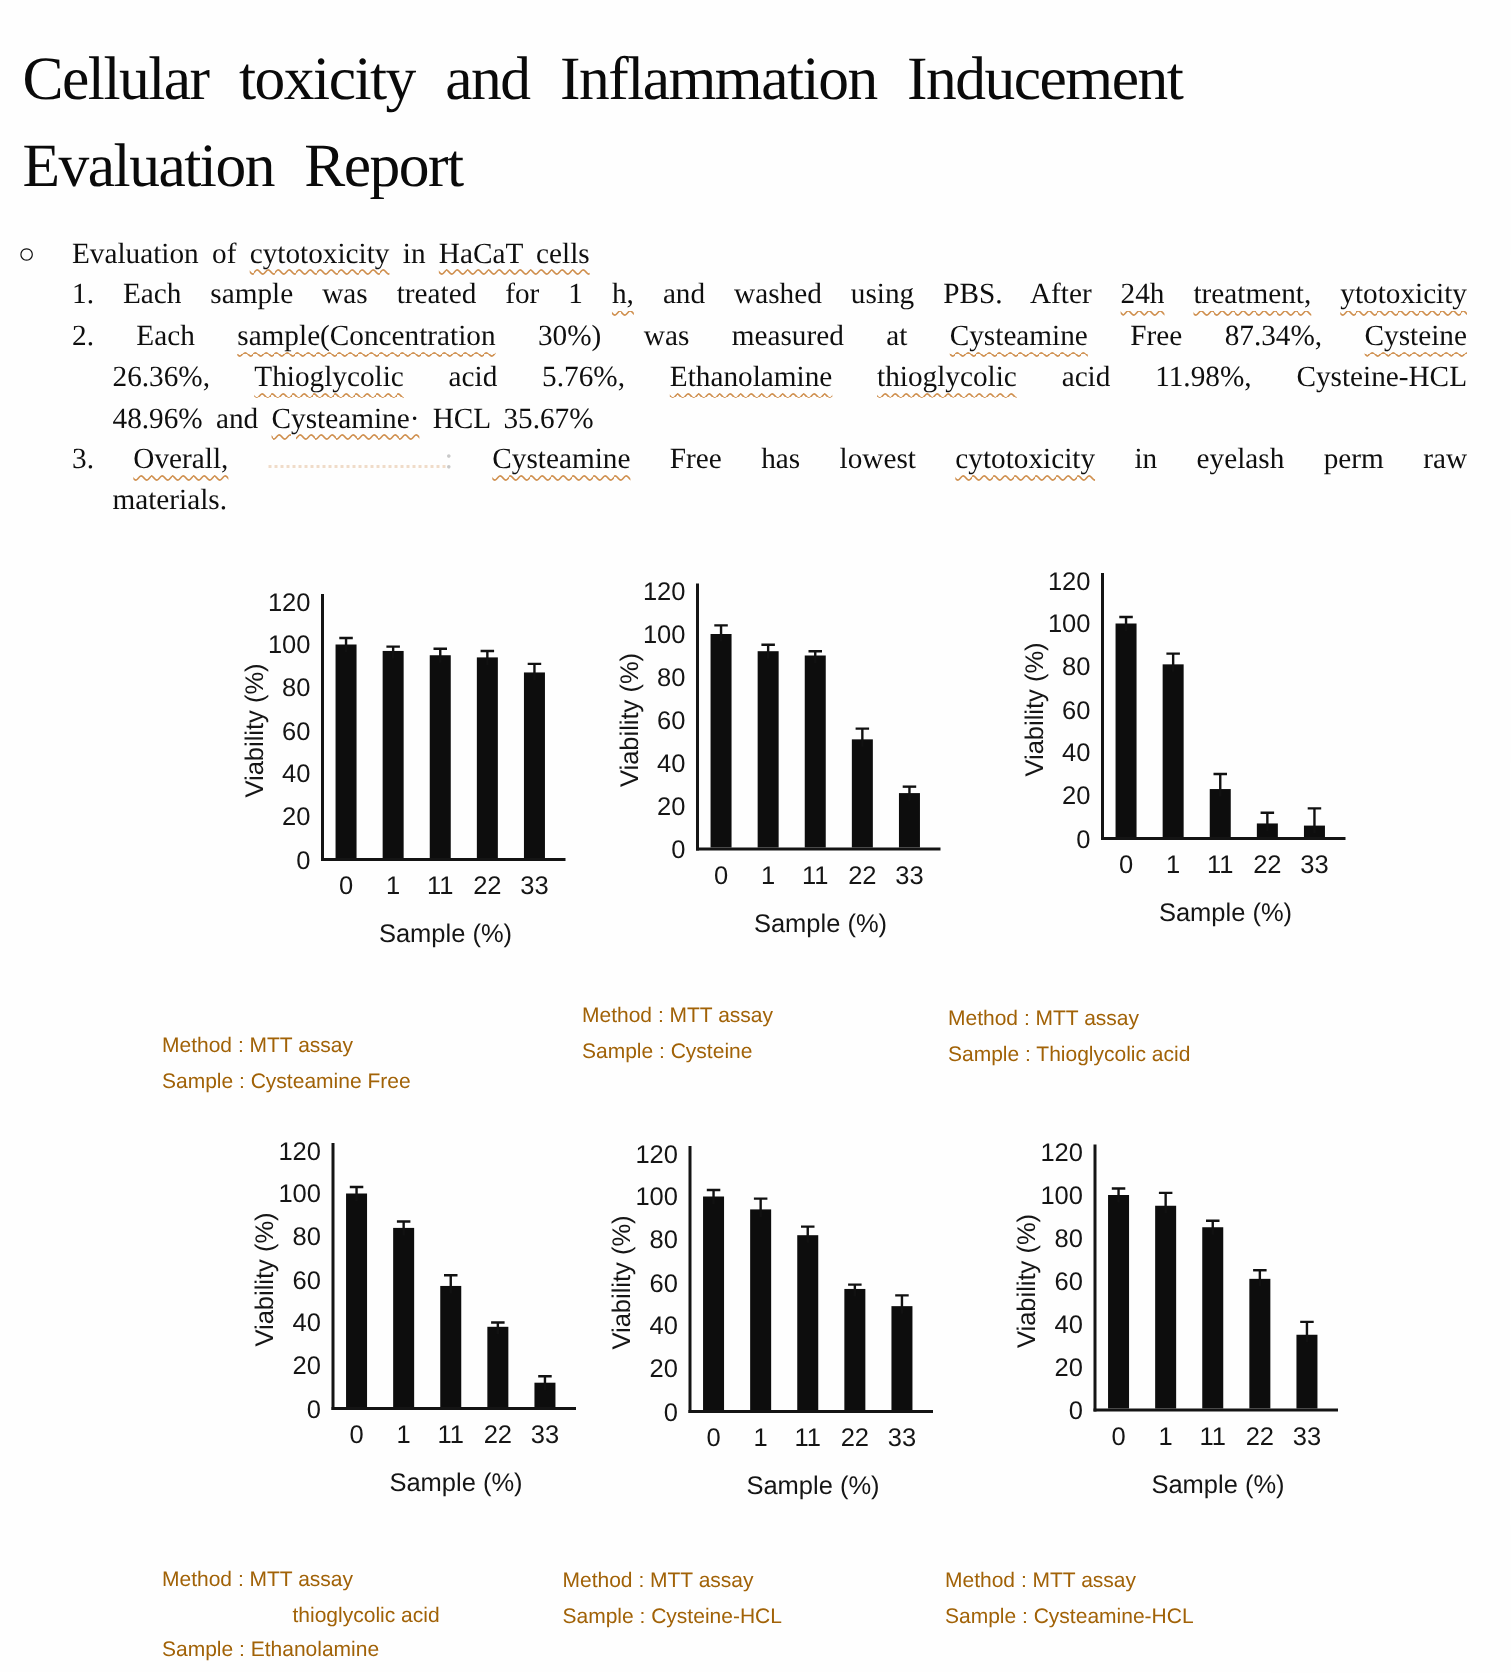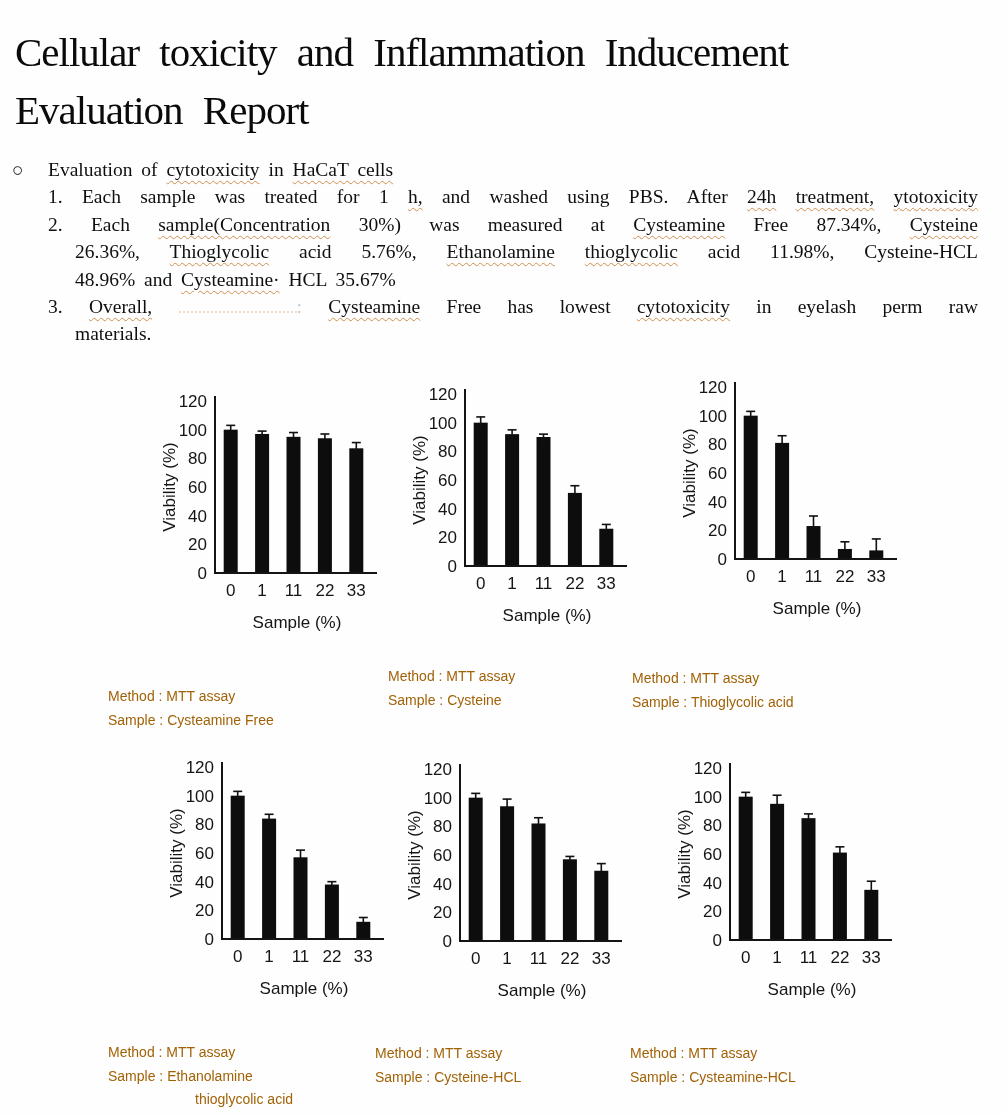--- a/index.html
+++ b/index.html
@@ -342,22 +342,22 @@
   <div class="chart-caption" id="cap-1">
       <div class="caption-line">Method : MTT assay</div>
       <div class="caption-line">Sample : Cysteine</div>
     </div>
   <div class="chart-caption" id="cap-2">
       <div class="caption-line">Method : MTT assay</div>
       <div class="caption-line">Sample : Thioglycolic acid</div>
     </div>
   <div class="chart-caption" id="cap-3">
       <div class="caption-line">Method : MTT assay</div>
+      <div class="caption-line indent">thioglycolic acid</div>
       <div class="caption-line">Sample : Ethanolamine</div>
-      <div class="caption-line indent">thioglycolic acid</div>
     </div>
   <div class="chart-caption" id="cap-4">
       <div class="caption-line">Method : MTT assay</div>
       <div class="caption-line">Sample : Cysteine-HCL</div>
     </div>
   <div class="chart-caption" id="cap-5">
       <div class="caption-line">Method : MTT assay</div>
       <div class="caption-line">Sample : Cysteamine-HCL</div>
     </div>
 

